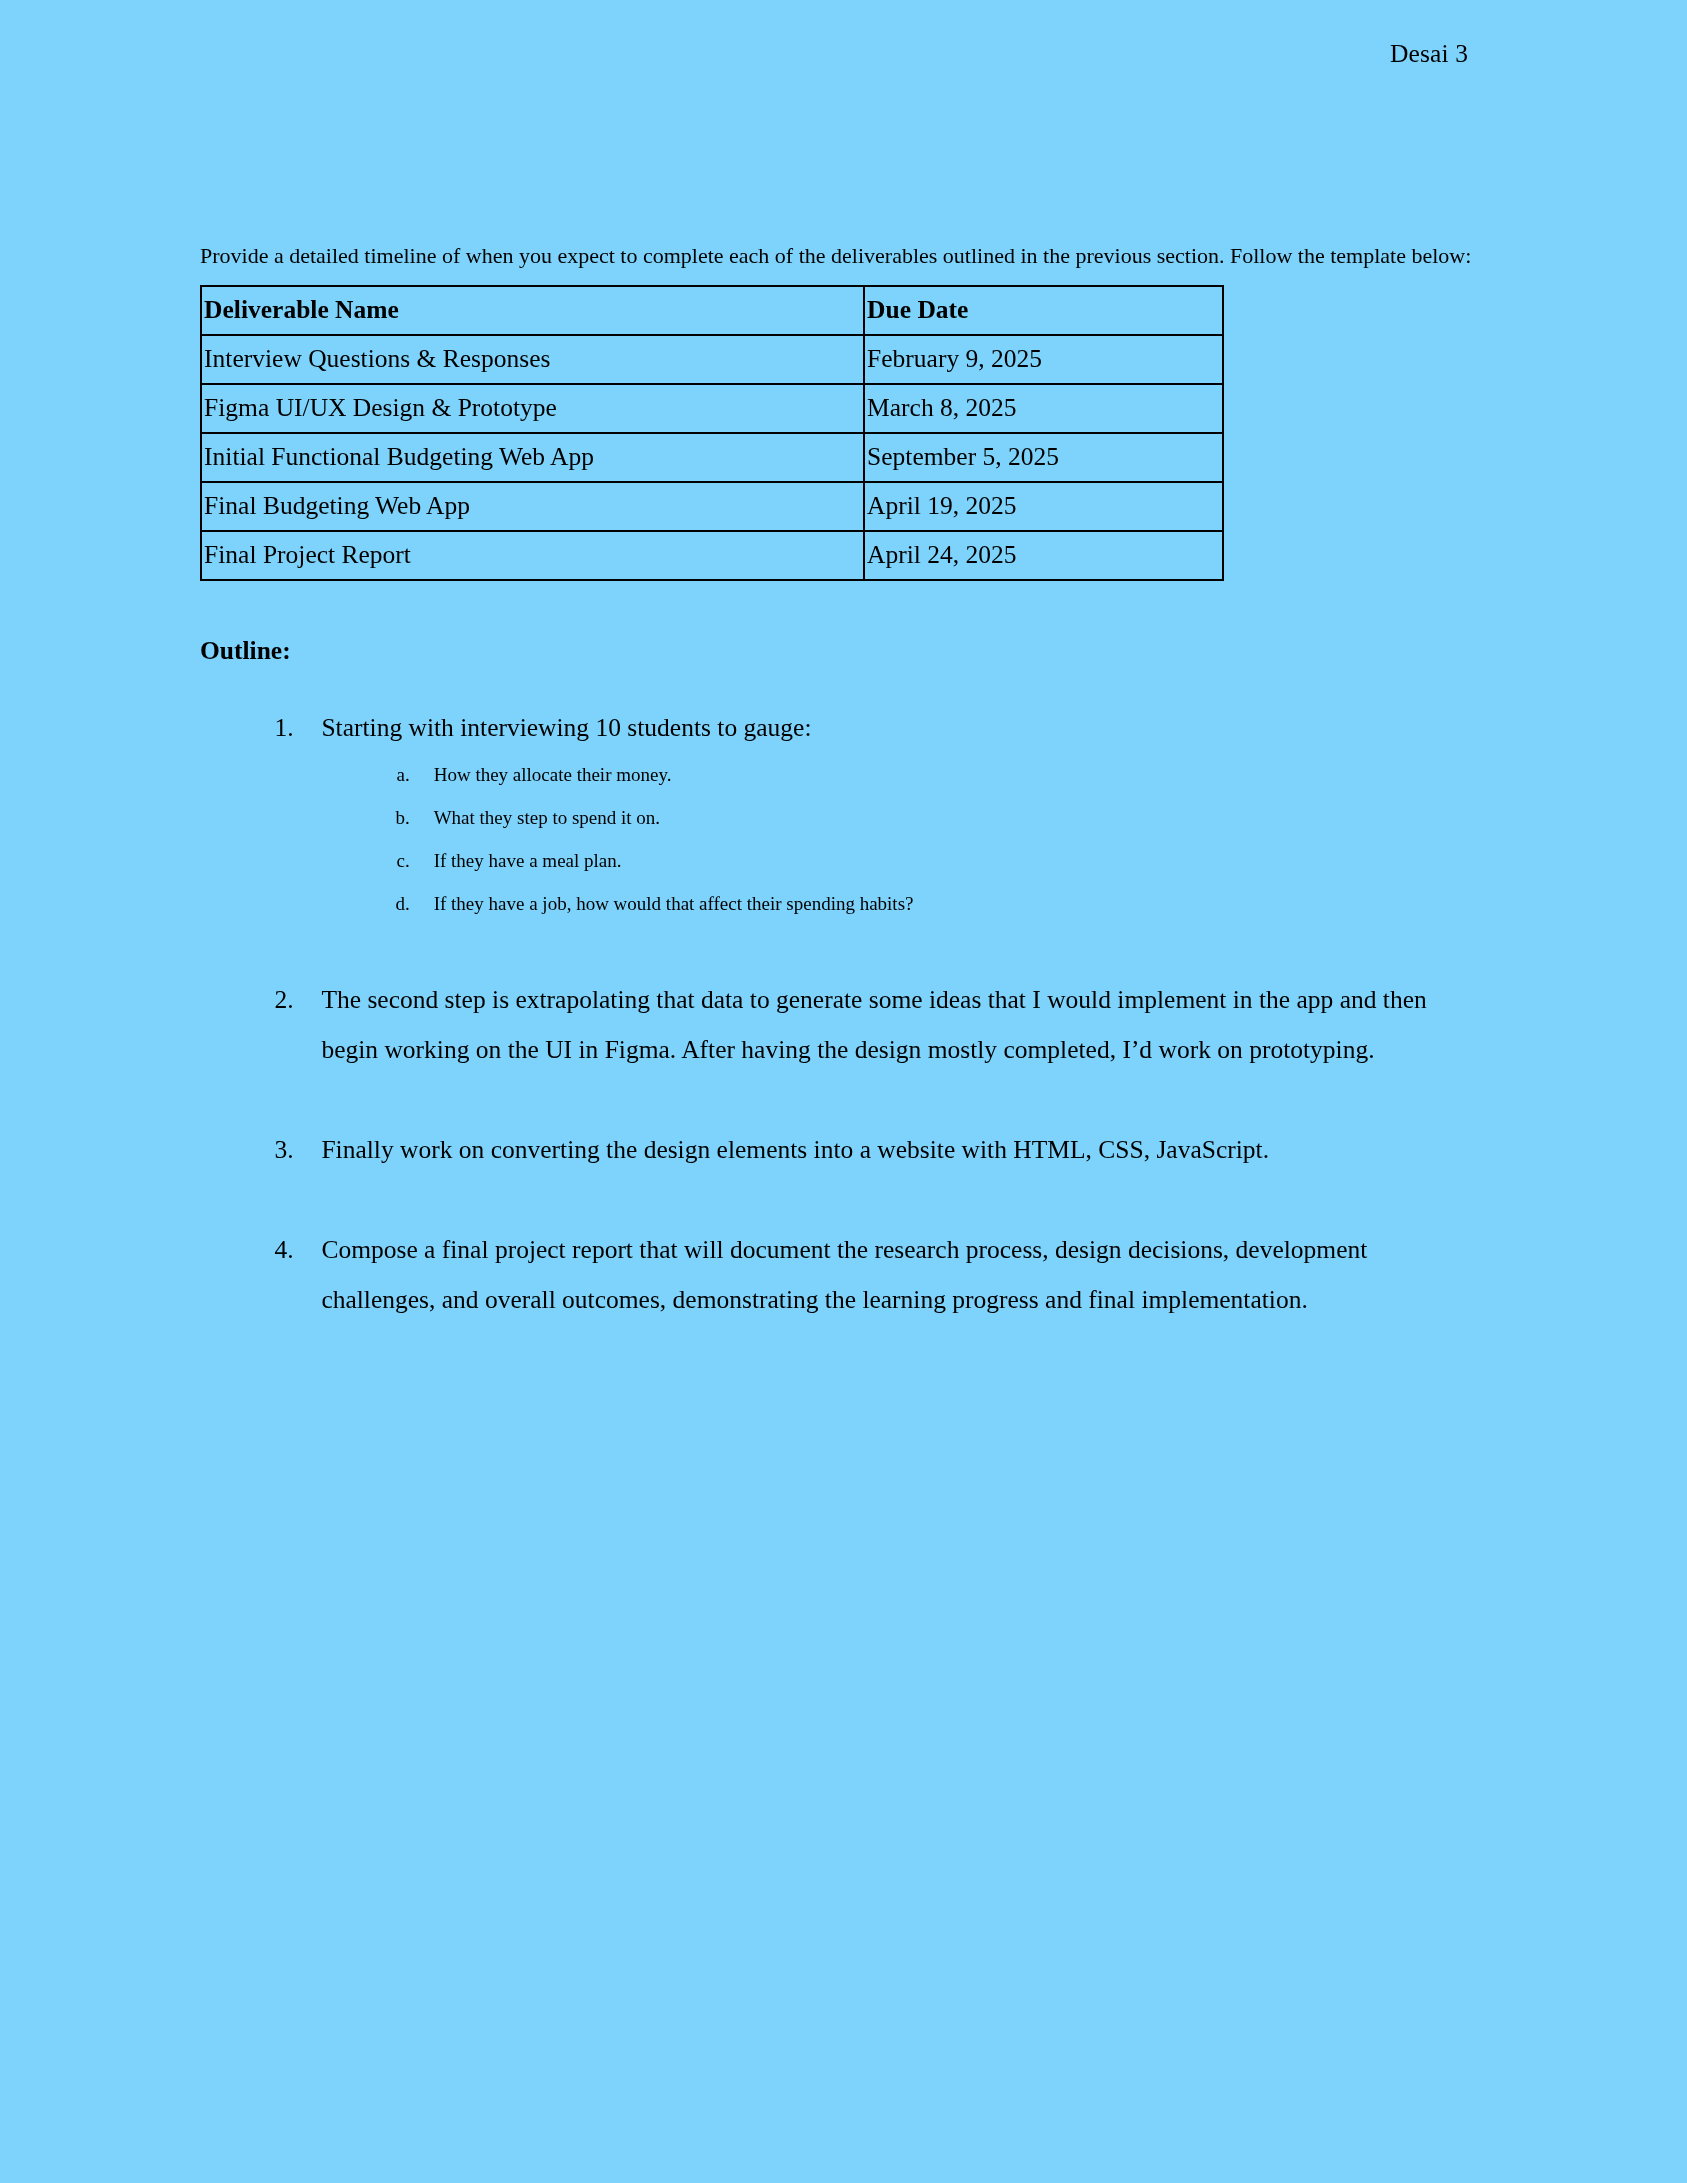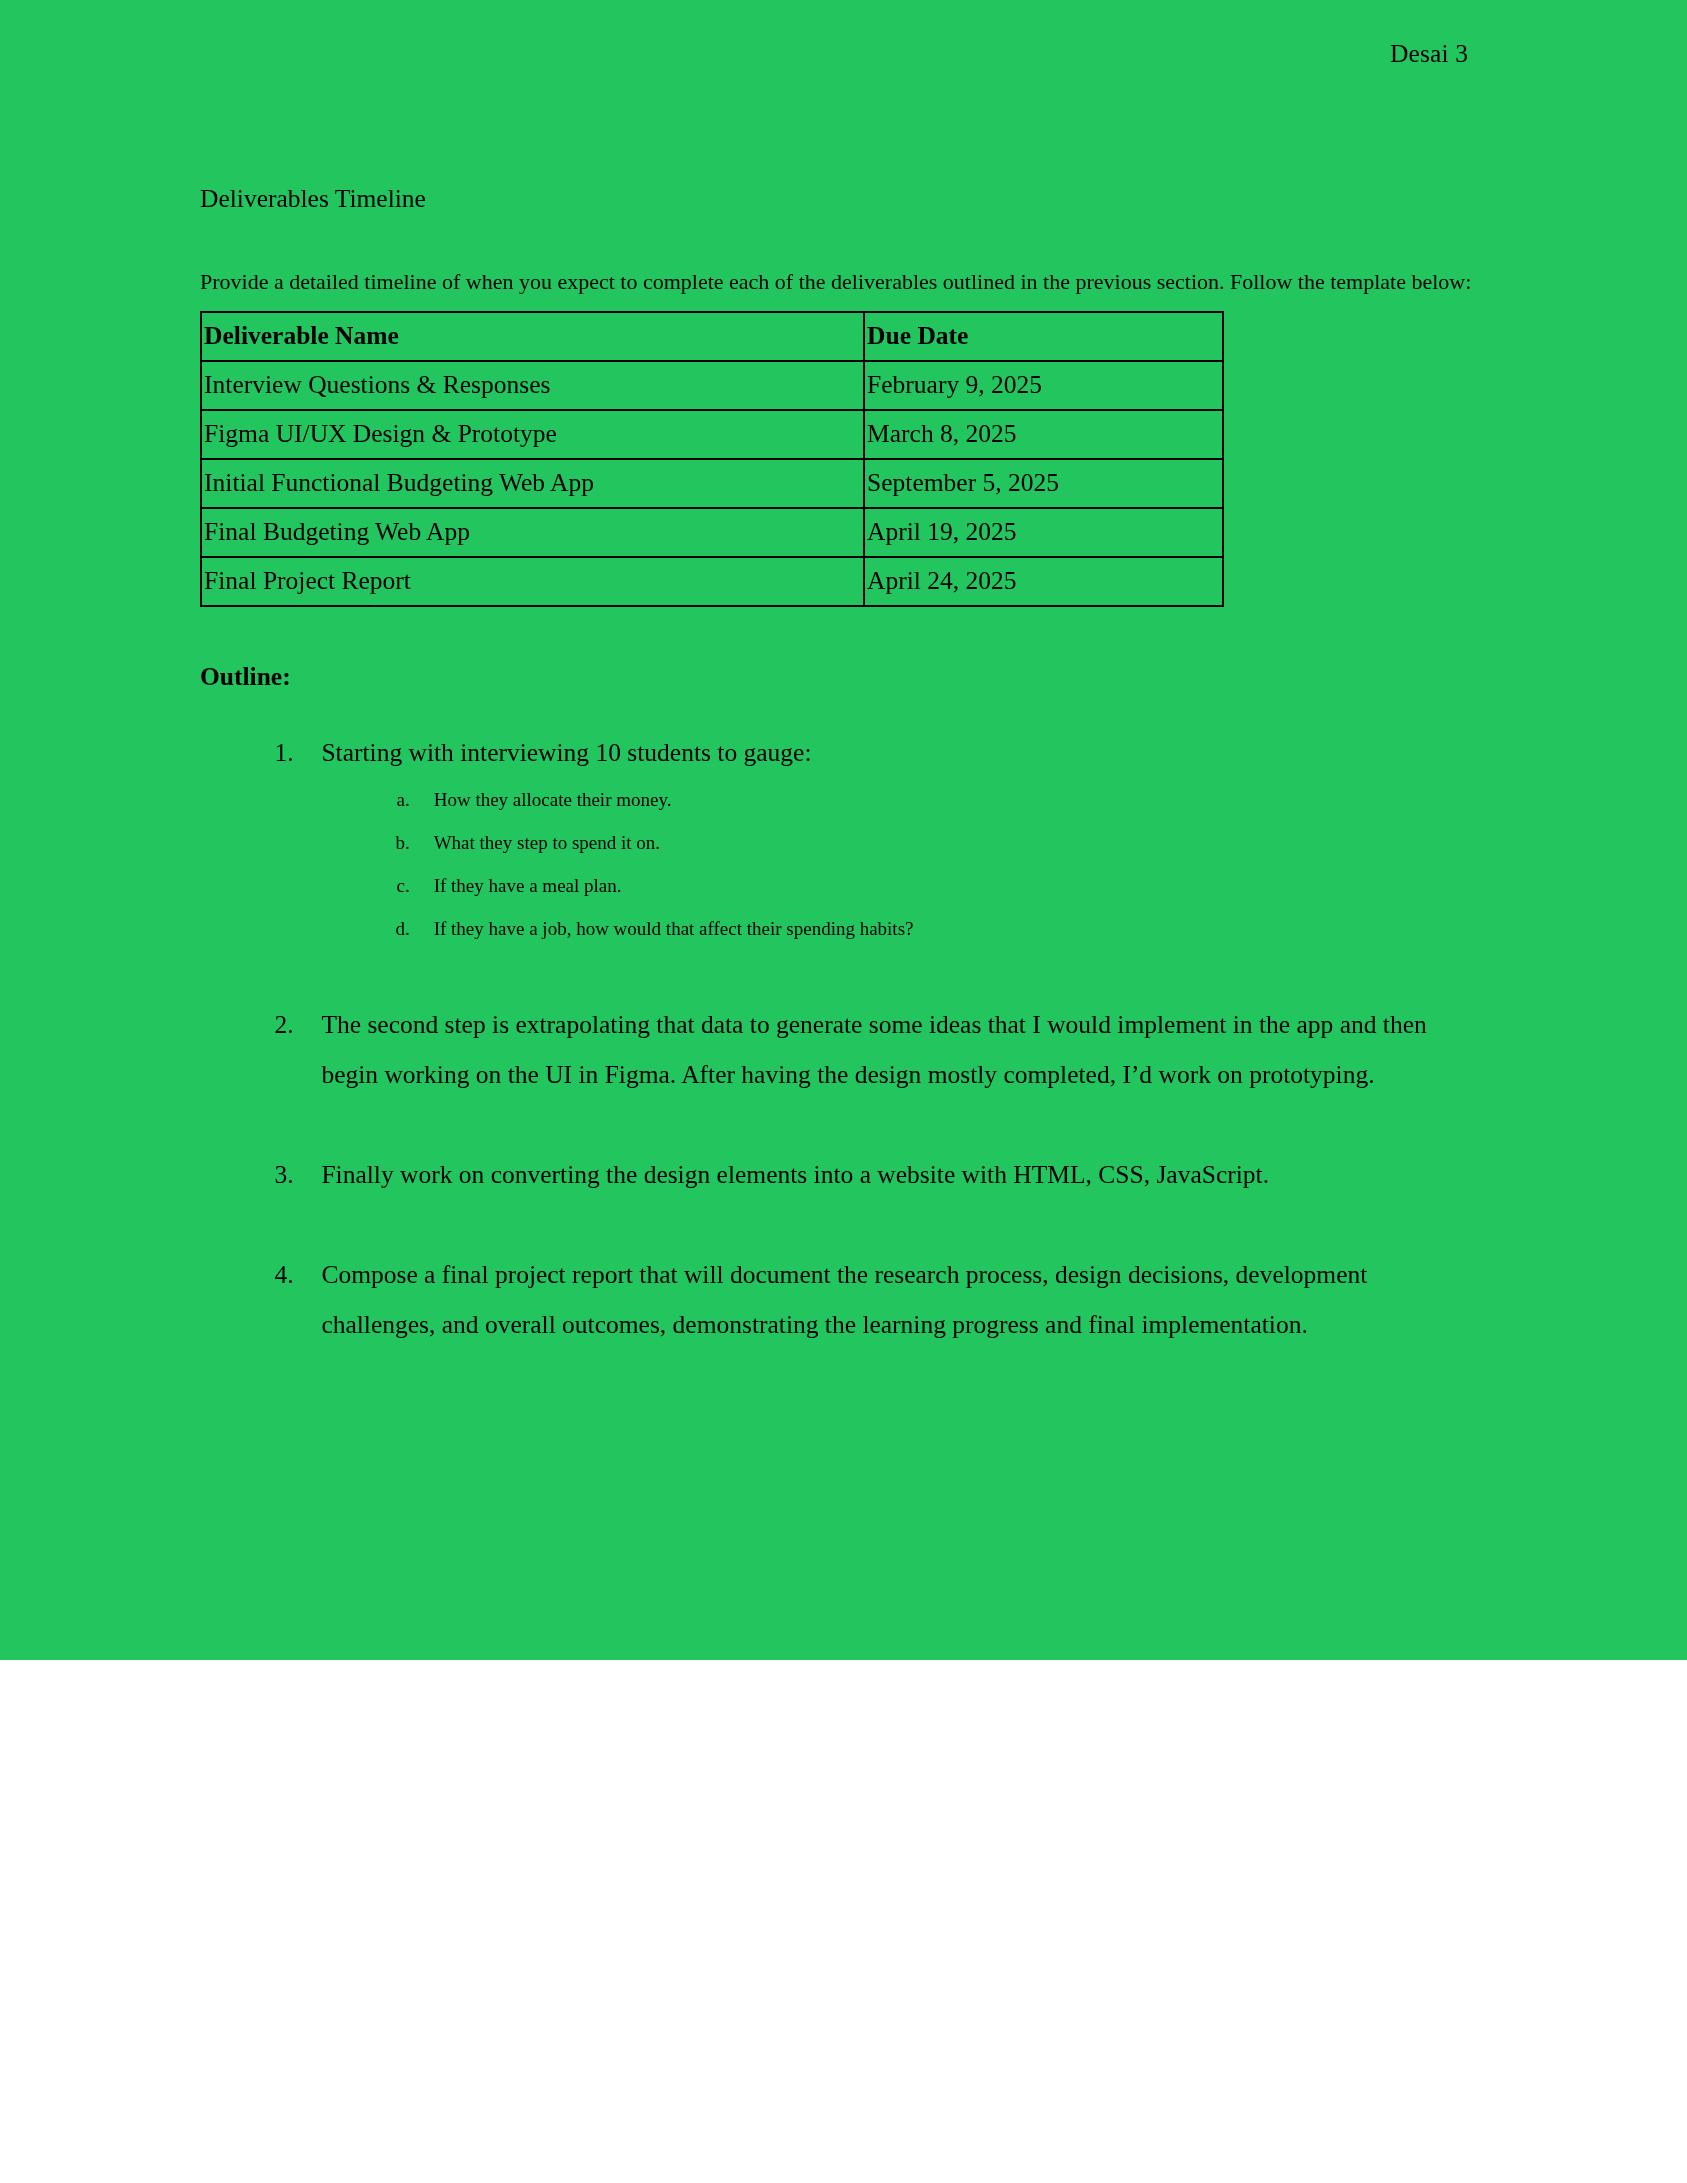--- a/index.html
+++ b/index.html
@@ -8,22 +8,22 @@
     padding: 0;
     background: #ffffff;
   }
   body {
     font-family: "Liberation Serif", "DejaVu Serif", serif;
     color: #000000;
   }
   .page {
     position: relative;
     width: 1687px;
-    height: 1660px;
-    background: #22c55e;
+    height: 2183px;
+    background: #7dd3fc;
     overflow: hidden;
     box-sizing: border-box;
   }
 
   
   .running-header {
     position: absolute;
     top: 41px;
     left: 0;
     width: 1468px;
@@ -126,21 +126,20 @@
 </style>
 </head>
 <body>
 
 <div class="page">
 
   <div class="running-header">Desai 3</div>
 
   <div class="content">
 
-    <p class="section-heading">Deliverables Timeline</p>
 
     <p class="intro-para">Provide a detailed timeline of when you expect to complete each of the deliverables outlined in the previous section. Follow the template below:</p>
 
     <table class="timeline-table">
       <colgroup>
         <col class="c1">
         <col class="c2">
       </colgroup>
       <thead>
         <tr>

